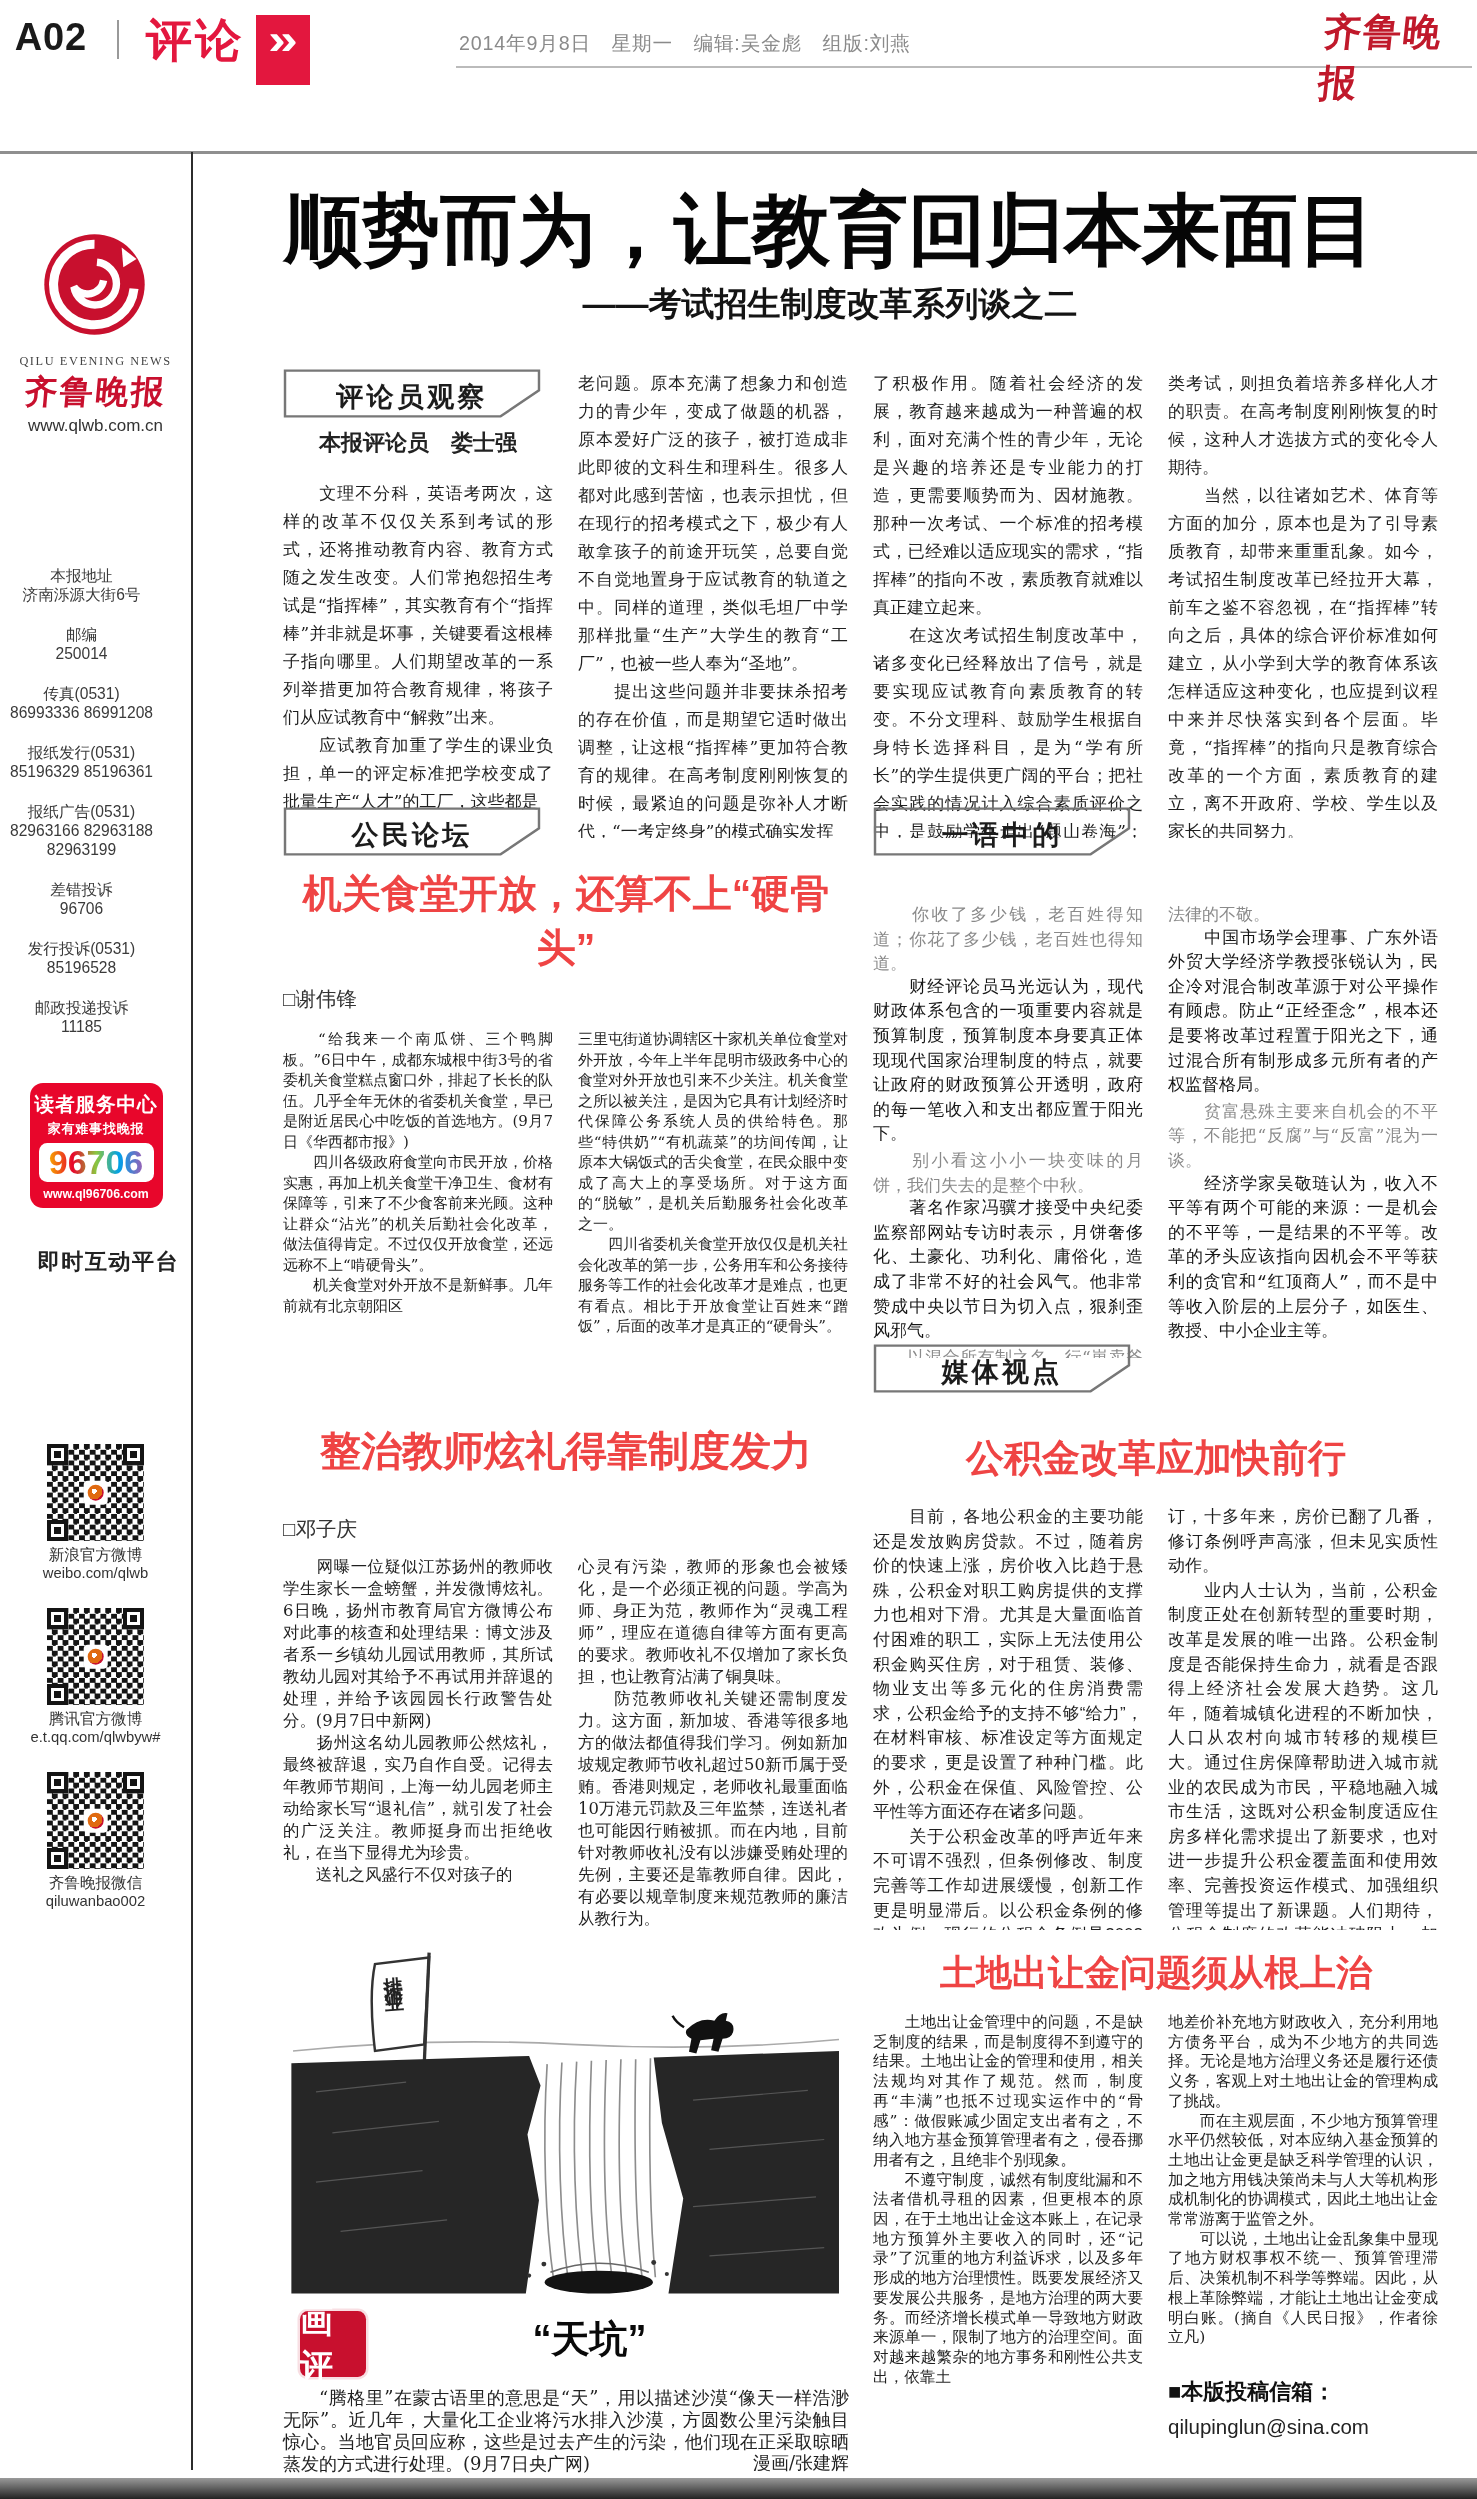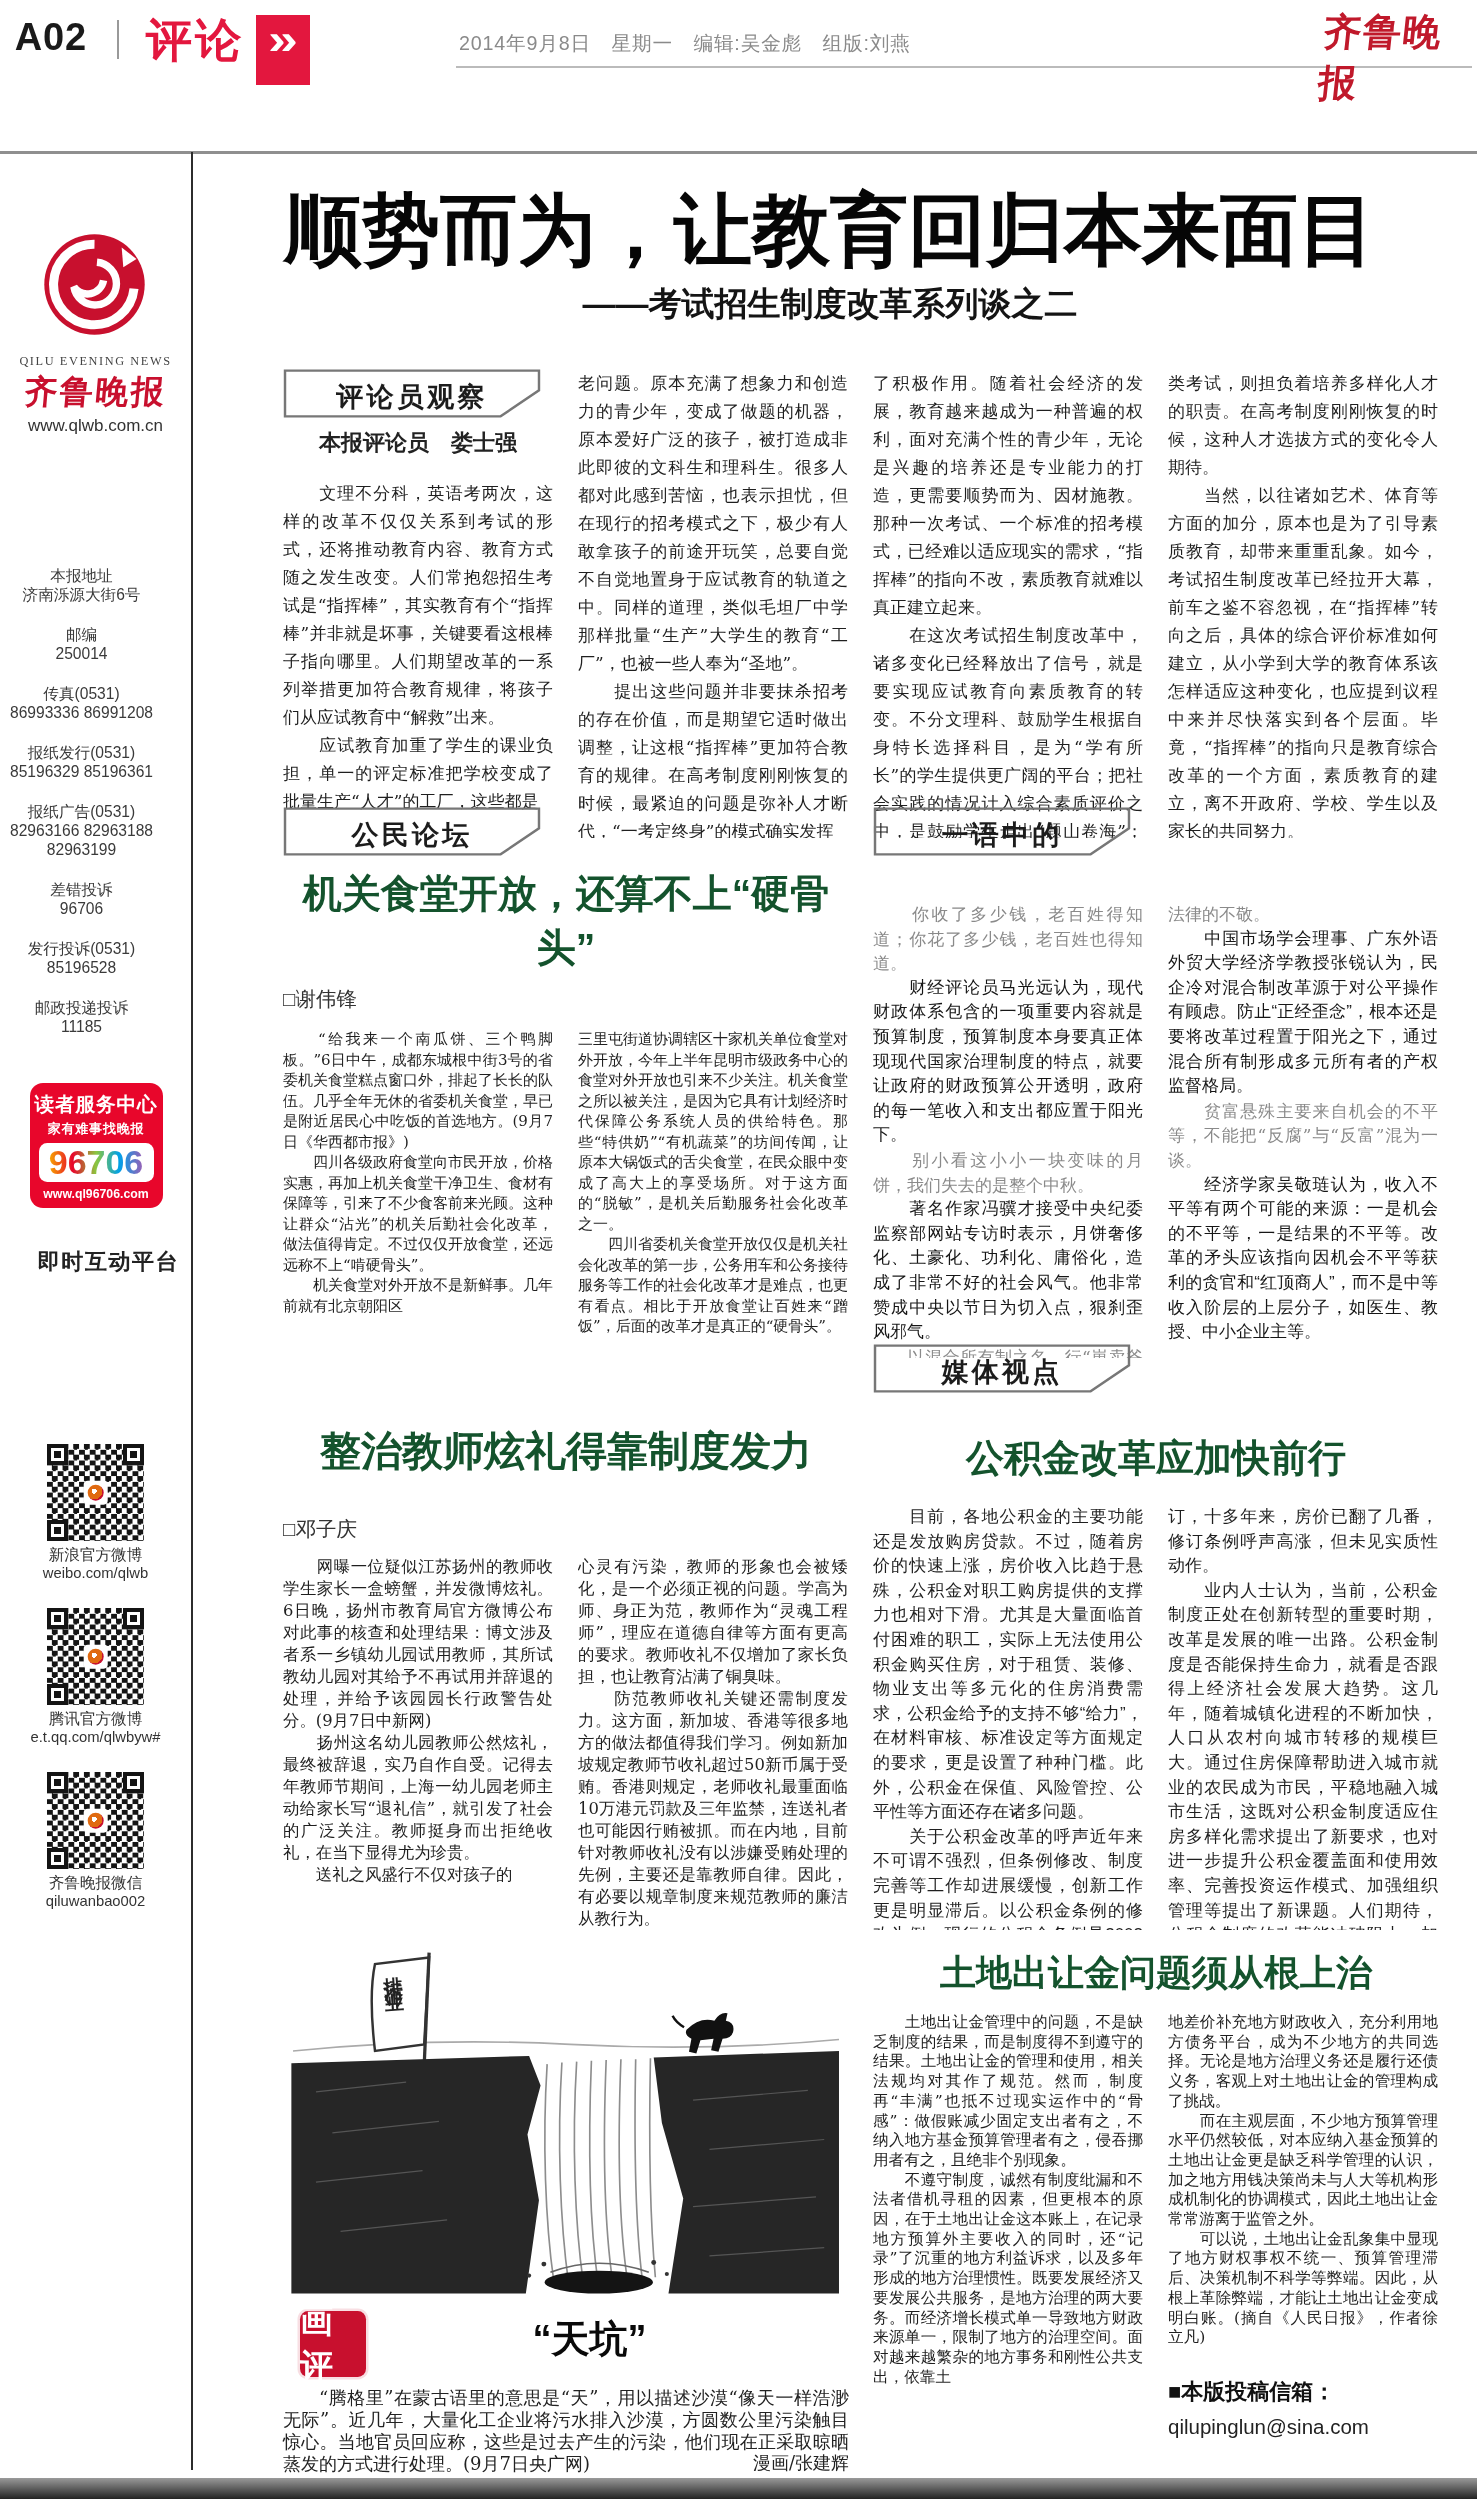--- a/index.html
+++ b/index.html
@@ -66,24 +66,24 @@
   
   .col{position:absolute;overflow:hidden;text-align:justify;color:#1f1f1f}
   .col p{margin:0;text-align:justify}
   .serif,.serif p{font-family:"DejaVu Serif","Liberation Serif",serif}
   .obs-col{width:270px;font-size:17px;line-height:28px}
   .std-col{width:270px;font-size:17px;line-height:24.6px}
   .forum-col{width:270px;font-size:15px;line-height:20.5px}
   .teach-col{width:270px;font-size:16.4px;line-height:22px}
   .land-col{width:270px;font-size:15.6px;line-height:19.7px}
   .col p.q{color:#8a8a8a;font-family:"DejaVu Serif",serif}
-  .col p.a{font-family:Liberation Sans, sans-serif;color:#161616}
+  .col p.a{font-family:Liberation Mono, monospace;color:#161616}
   .byline{position:absolute;font-size:22px;font-weight:bold;color:#222}
   .author{position:absolute;font-size:20.5px;color:#333}
-  .arttitle{position:absolute;text-align:center;font-weight:900;color:#14532d}
+  .arttitle{position:absolute;text-align:center;font-weight:900;color:#ef4444}
   
   .seal{left:300px;top:2311px;width:66px;height:66px;background:#c8102e;border-radius:8.2px;
         color:#fff;display:flex;align-items:center;justify-content:center;
         font-size:33px;font-weight:900;letter-spacing:1.6px;
         font-family:"DejaVu Serif",serif;box-shadow:0 0 0 2.5px #c8102e22}
   .cartoon-title{left:393px;top:2314px;width:393px;text-align:center;font-size:38px;font-weight:900;color:#090909}
   .caption{left:283px;top:2387px;width:566px;font-size:18px;line-height:22px;text-align:justify;
            color:#222;font-family:"DejaVu Serif",serif;text-indent:2em}
   .credit{left:283px;top:2451px;width:566px;text-align:right;font-size:18px;color:#222;
           font-family:"DejaVu Serif",serif}

